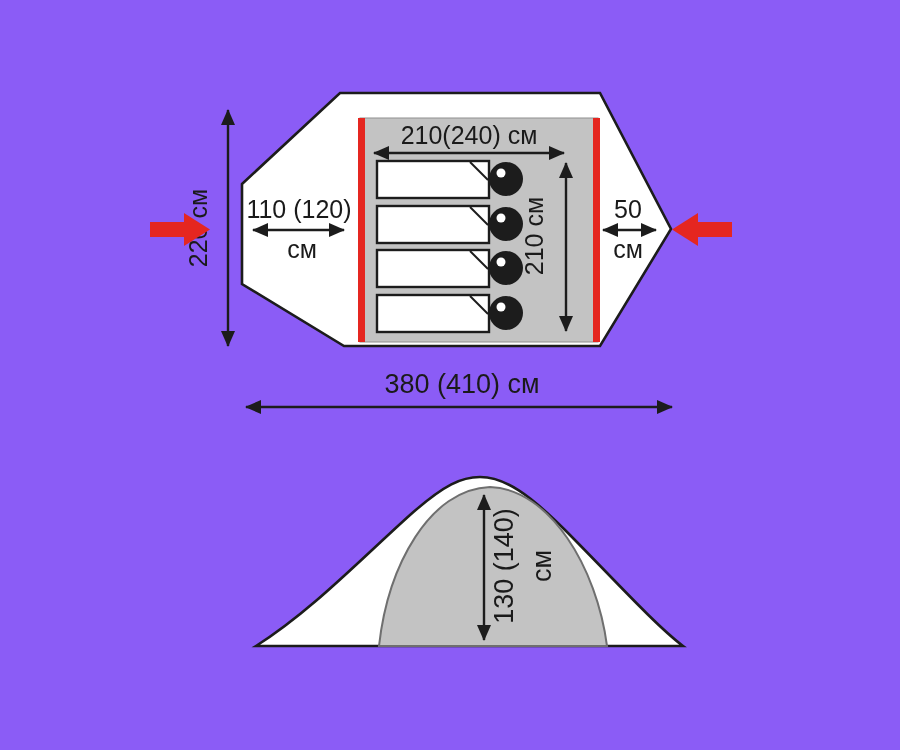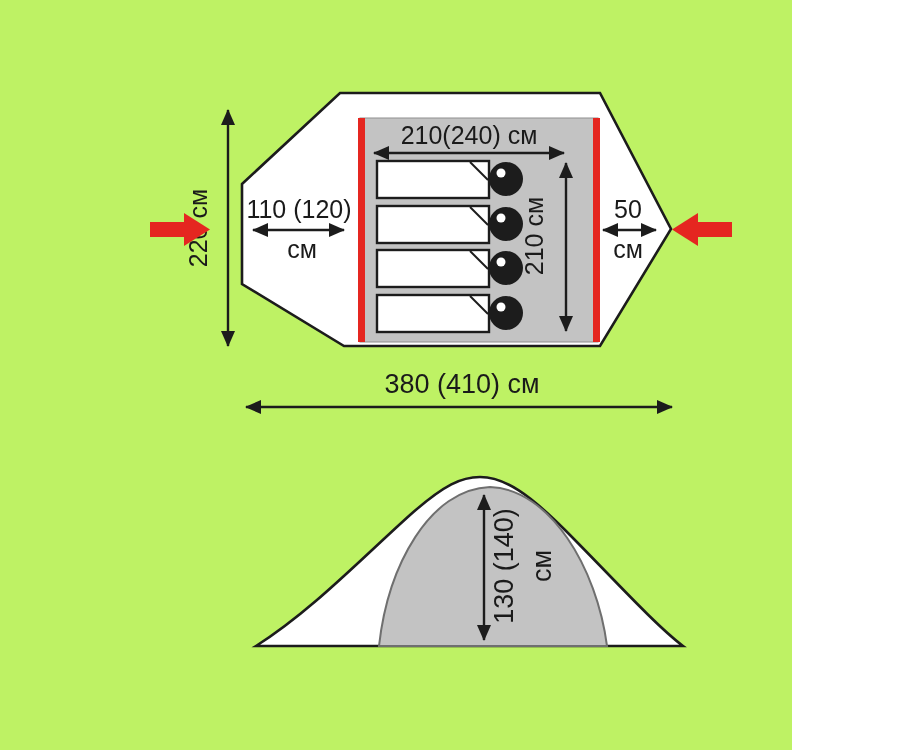--- a/index.html
+++ b/index.html
@@ -2,23 +2,23 @@
 <html><head>
 <meta charset="utf-8">
 <style>
   html, body {
     margin: 0;
     padding: 0;
     background: #ffffff;
   }
   .canvas {
     position: relative;
-    width: 792px;
+    width: 900px;
     height: 750px;
-    background: #bef264;
+    background: #8b5cf6;
     overflow: hidden;
     font-family: "Liberation Sans", sans-serif;
   }
   svg text {
     font-family: "Liberation Sans", sans-serif;
     fill: #1a1a1a;
   }
   .dim-label   { font-size: 25px; }
   .dim-label-lg{ font-size: 27px; }
   .outline     { fill: #ffffff; stroke: #1c1c1c; stroke-width: 2.6; }

